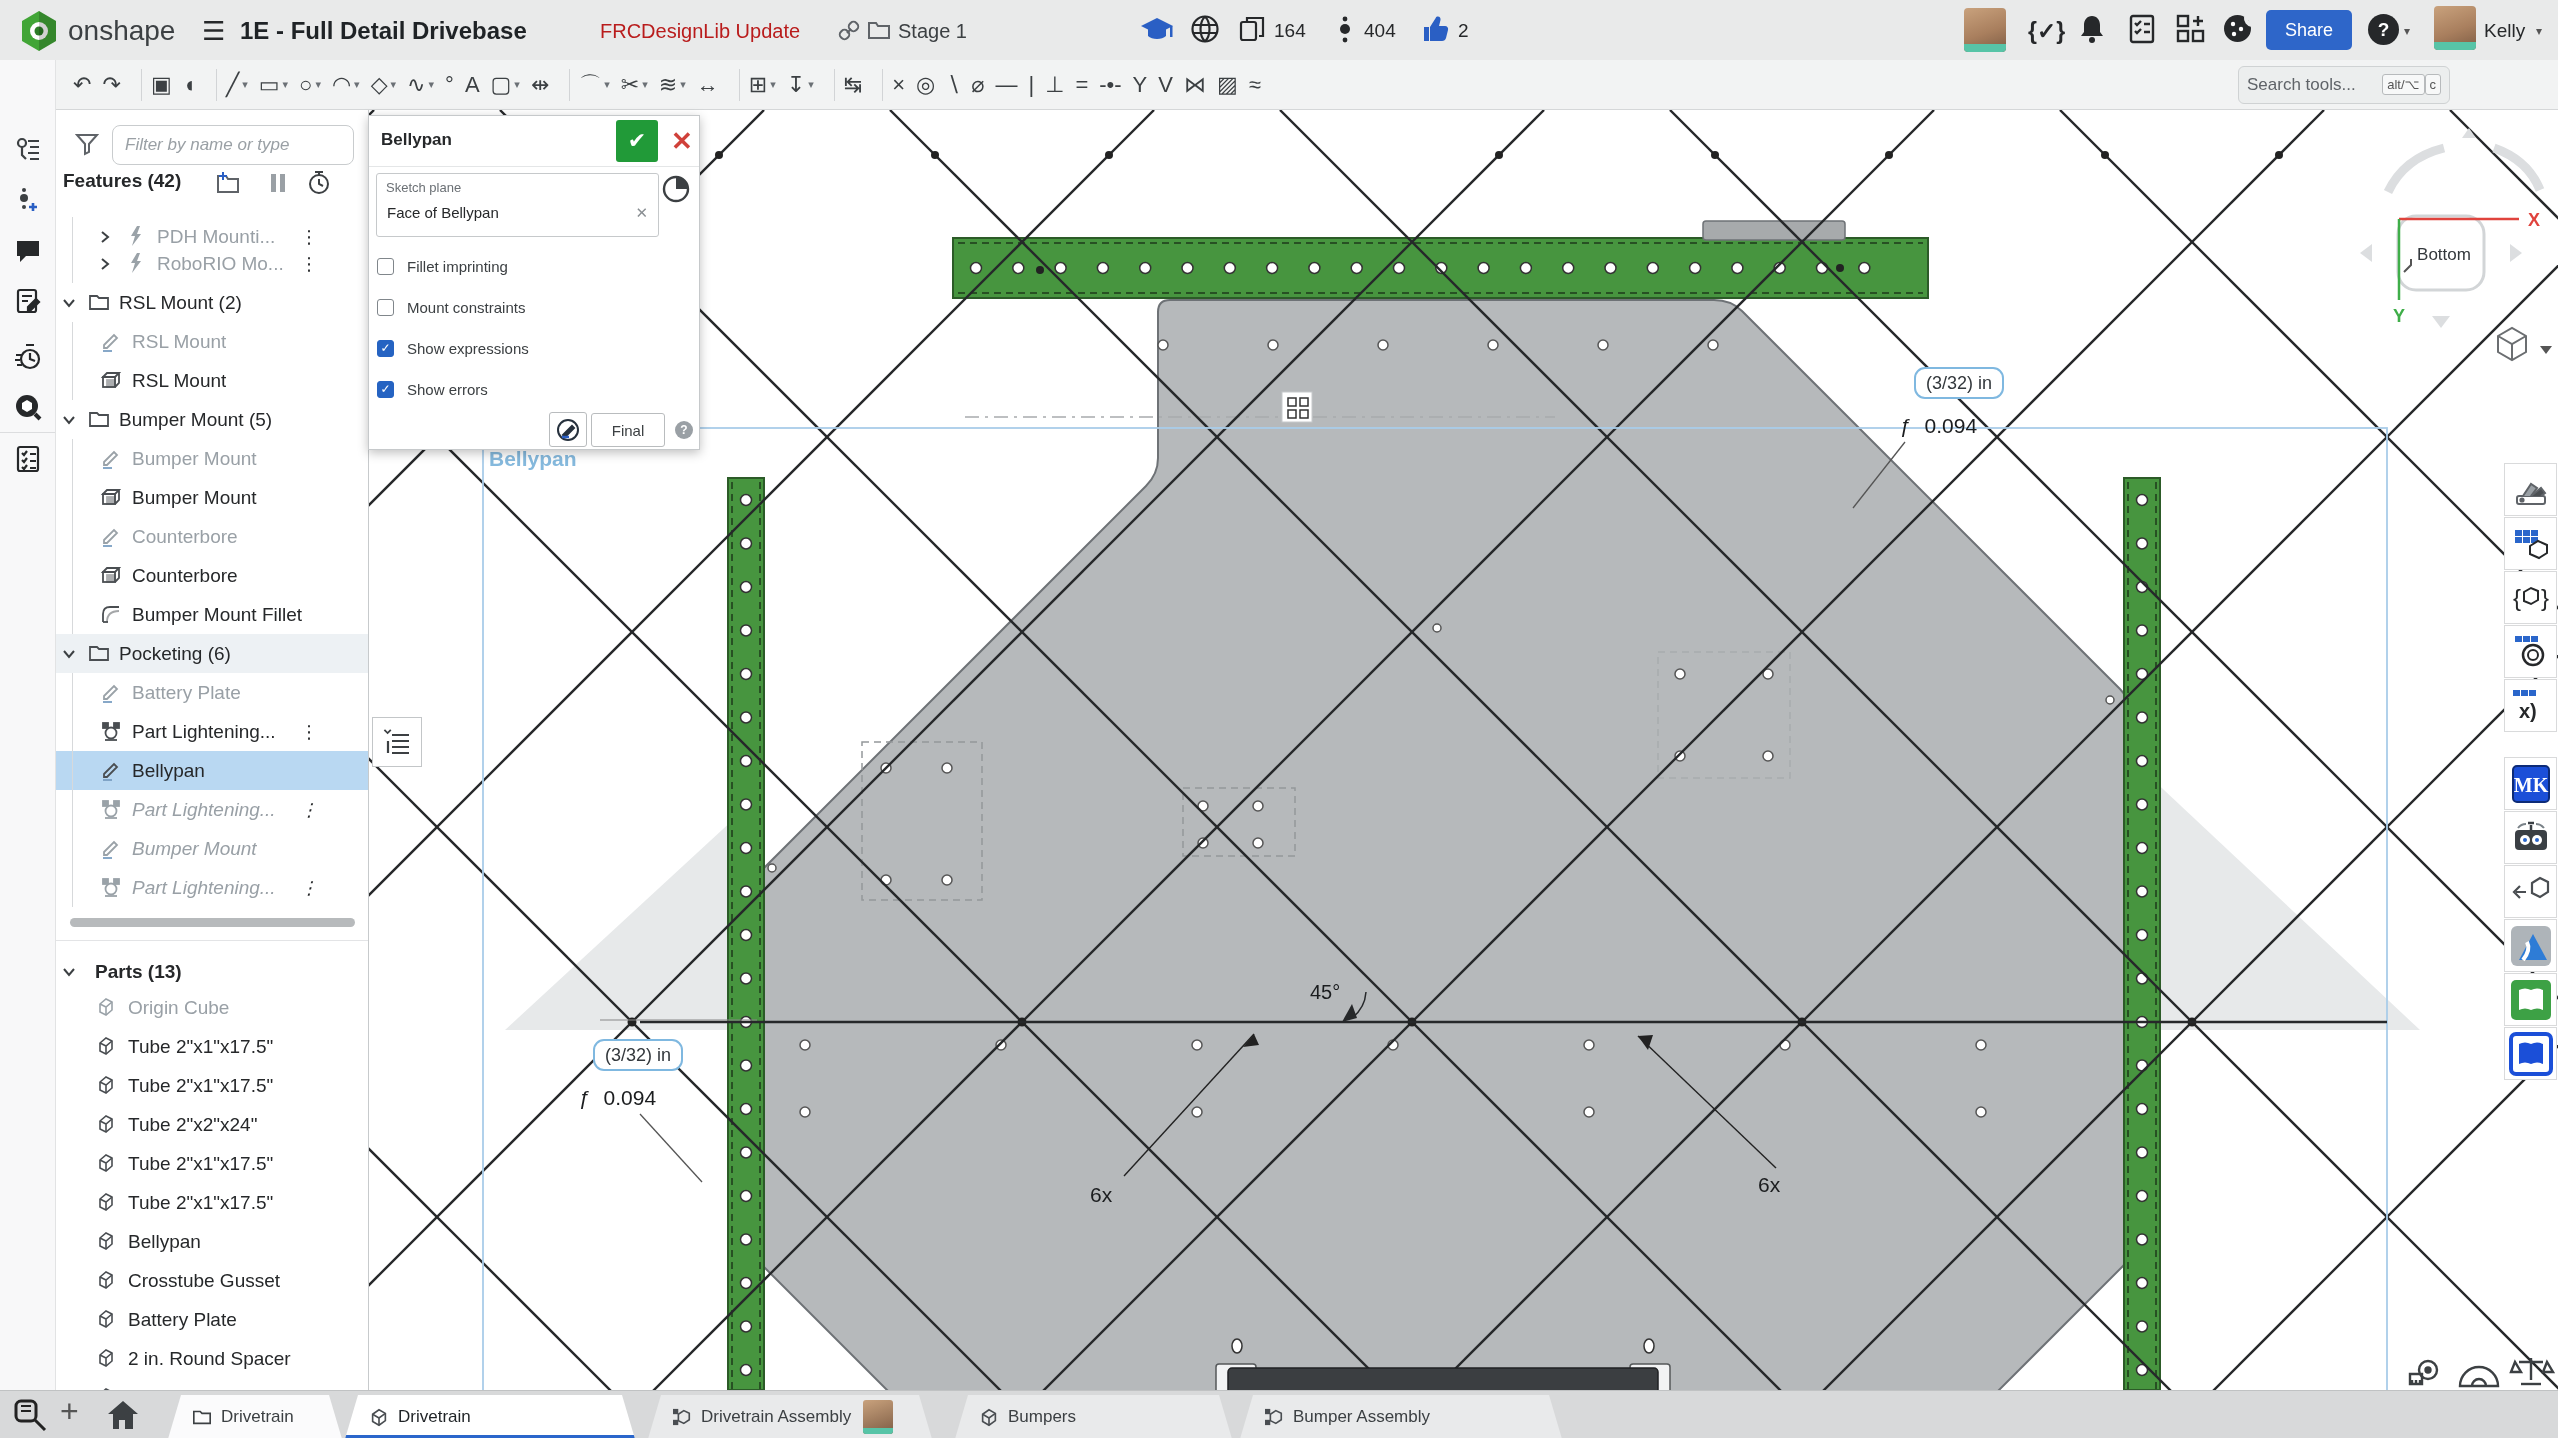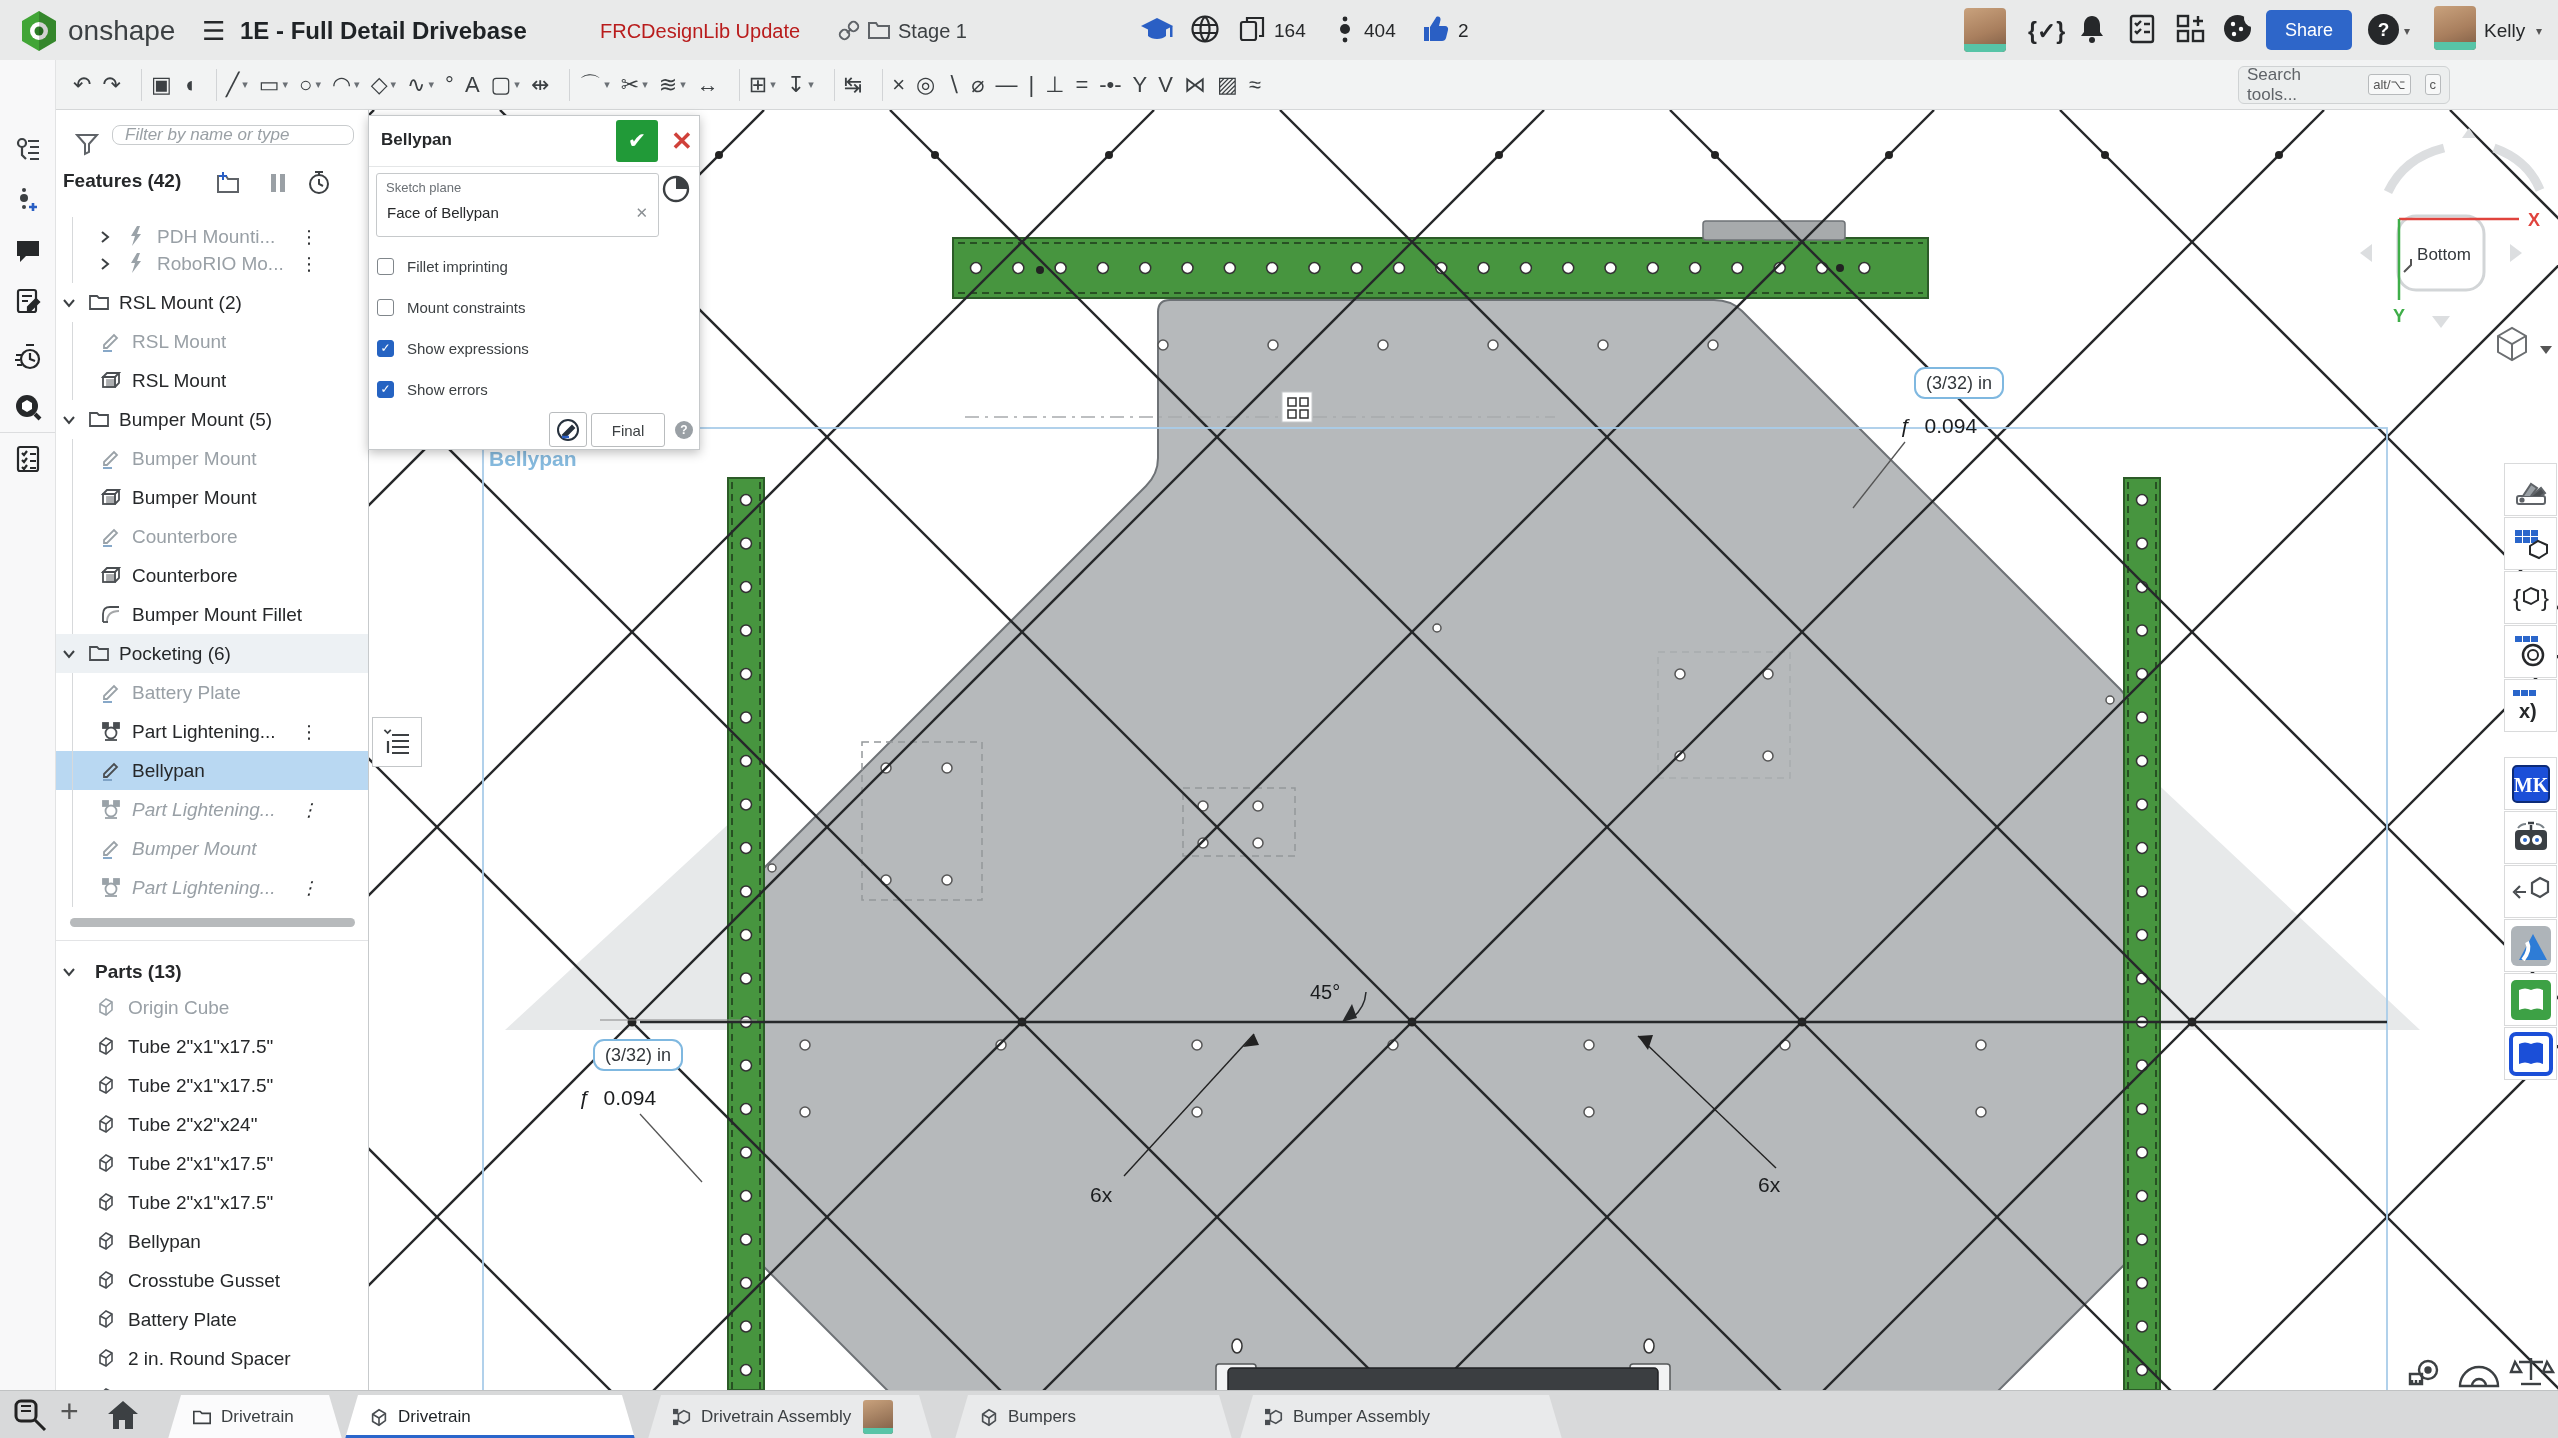--- a/index.html
+++ b/index.html
@@ -24,29 +24,29 @@
   .caret{font-size:12px;color:#555;}
   
   #toolbar{position:absolute;left:55px;top:60px;width:2503px;height:50px;background:#f2f3f3;
     border-bottom:1px solid #d5d7d8;z-index:11;display:flex;align-items:center;padding-left:18px;box-sizing:border-box;}
   .tool{display:flex;align-items:center;margin-right:11px;color:#3c4043;font-size:22px;line-height:1;}
   .tool .car{font-size:11px;color:#6b7075;margin-left:3px;}
   .tsep{width:1px;height:32px;background:#d2d4d6;margin:0 9px;}
   #searchtools{margin-left:auto;margin-right:108px;width:212px;height:38px;background:#eceeee;border:1px solid #cfd2d3;
     border-radius:6px;display:flex;align-items:center;padding:0 8px;box-sizing:border-box;}
   #searchtools .ph{font-size:17px;color:#5f6368;flex:1;}
-  .chip{border:1px solid #b7babc;background:#f7f8f8;border-radius:3px;font-size:13px;color:#555;padding:2px 4px;margin-left:14px;}
+  .chip{border:1px solid #b7babc;background:#f7f8f8;border-radius:3px;font-size:13px;color:#555;padding:2px 4px;margin-left:0;}
   
   #strip{position:absolute;left:0;top:60px;width:55px;height:1330px;background:#f8f8f9;border-right:1px solid #e2e3e4;z-index:11;}
   .sic{position:absolute;left:14px;width:28px;height:28px;color:#3c4043;}
   #strip .ssep{position:absolute;left:0;width:55px;top:372px;height:1px;background:#dcdddf;}
   
   #panel{position:absolute;left:55px;top:110px;width:313px;height:1280px;background:#fff;border-right:1px solid #c7cacc;
     z-index:10;overflow:hidden;}
-  #filter-box{position:absolute;left:57px;top:15px;width:242px;height:20px;border:1px solid #c9ccce;border-radius:8px;
+  #filter-box{position:absolute;left:57px;top:15px;width:242px;height:40px;border:1px solid #c9ccce;border-radius:8px;
     font-style:italic;font-size:17px;color:#9aa0a5;display:flex;align-items:center;padding-left:12px;box-sizing:border-box;background:#fff;}
   #feat-header{position:absolute;left:8px;top:60px;font-size:19px;font-weight:bold;color:#26282a;}
   .hdr-ic{position:absolute;top:60px;width:26px;height:26px;color:#5f6368;}
   .trow{position:absolute;left:0;width:313px;height:39px;display:flex;align-items:center;font-size:19px;color:#26282a;}
   .trow.gray{color:#99a0a6;}
   .trow.ref{color:#99a0a6;font-style:italic;}
   .trow.sel{background:#b9d8f2;}
   .trow.hl{background:#edf1f4;}
   .tic{position:absolute;width:22px;height:22px;}
   .tchev{position:absolute;width:14px;height:14px;color:#3c4043;}

